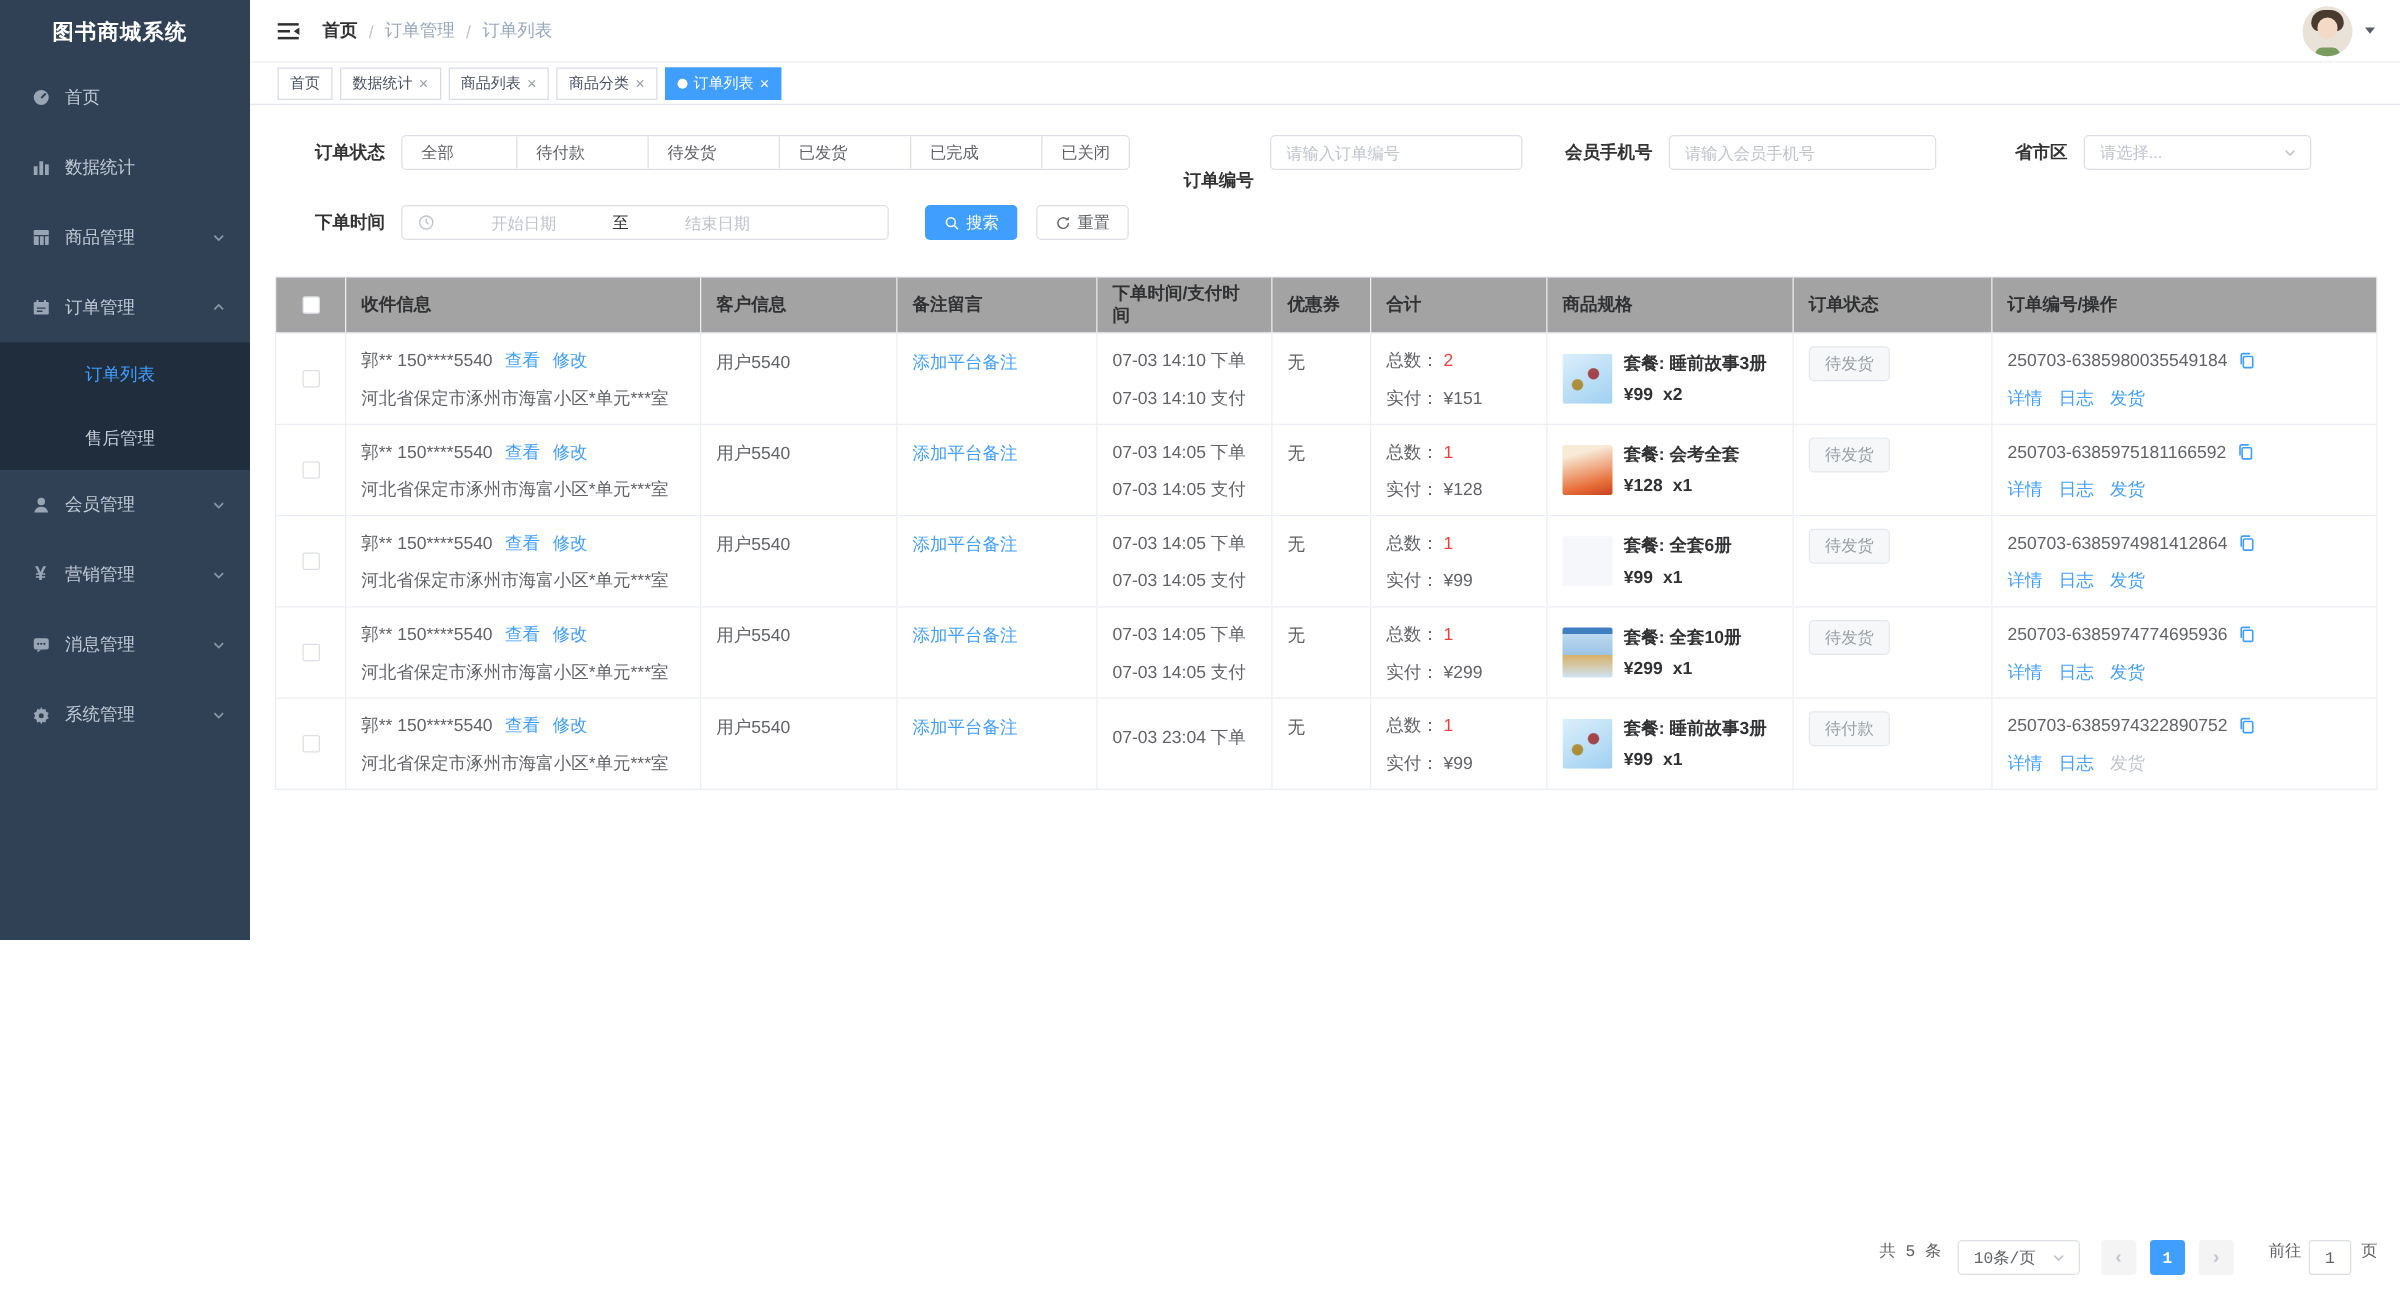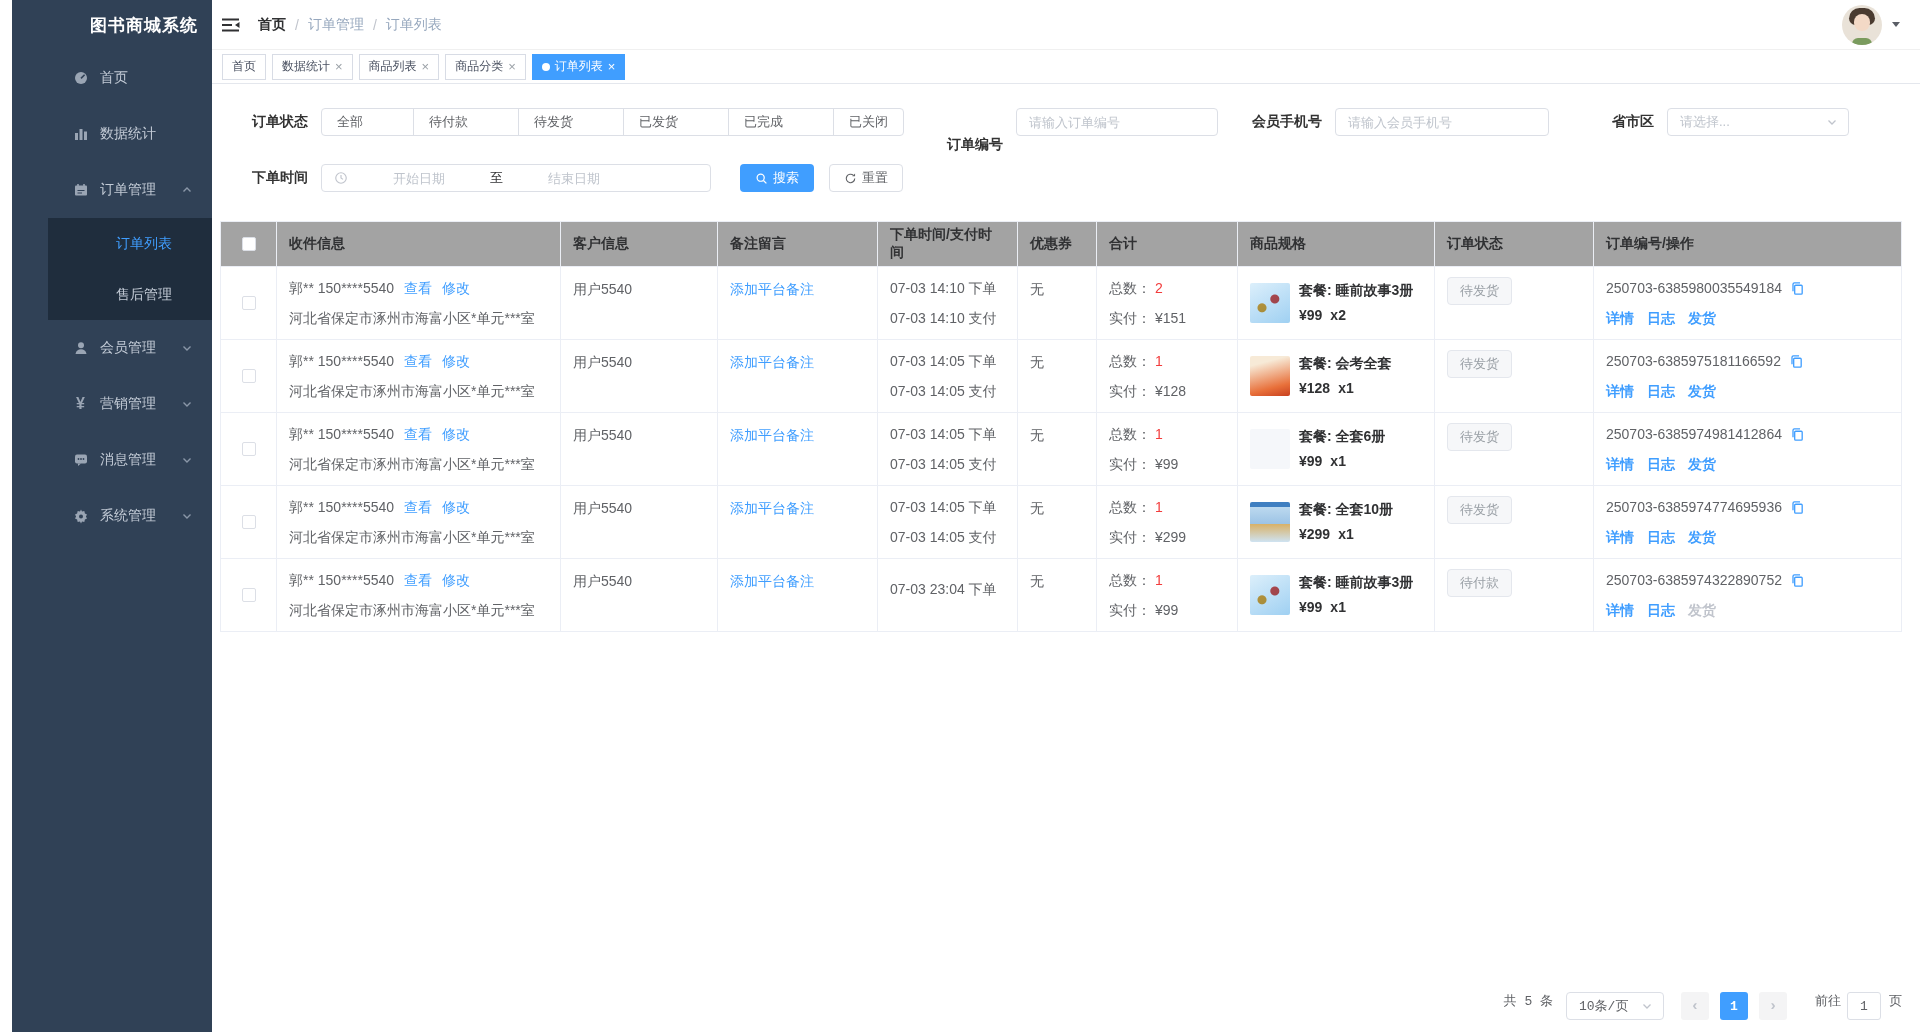--- a/index.html
+++ b/index.html
@@ -6,21 +6,21 @@
     --accent:#409eff; --sidebar_bg:#304156; --sidebar_sub_bg:#1f2d3d;
     --red:#f23c3c; --text_dark:#303133; --text_body:#606266; --border:#ebeef5;
   }
   *{box-sizing:border-box; margin:0; padding:0;}
   body{width:1920px; height:1032px; overflow:hidden; background:#fff;
        font-family:"Liberation Sans","DejaVu Sans",sans-serif; font-size:14px; color:var(--text_body);}
   a{text-decoration:none; cursor:pointer;}
   .link{color:var(--accent); font-size:14px;}
 
   
-  .sidebar{position:fixed; left:12px; top:0; width:200px; height:1032px; background:var(--sidebar_bg); z-index:5;padding-left:36px;}
+  .sidebar{position:fixed; left:0; top:0; width:200px; height:752px; background:var(--sidebar_bg); z-index:5;}
   .logo{height:50px; display:flex; align-items:center; padding-left:42px; color:#fff; font-weight:bold; font-size:17px; letter-spacing:1px;}
   .menu-item{height:56px; display:flex; align-items:center; padding:0 18px 0 24px; color:#c3cbd6; font-size:14px; cursor:pointer;}
   .mi-icon{width:17px; height:17px; margin-right:11px; display:inline-flex; align-items:center; justify-content:center; flex:0 0 17px;}
   .mi-icon svg{display:block;}
   .yen-glyph{font-size:16px; font-weight:bold; color:#9aa5b4; line-height:1;}
   .mi-label{flex:1;}
   .mi-arrow{width:14px; height:14px; display:inline-flex;}
   .mi-arrow[data-arrow="none"]{visibility:hidden;}
   .mi-arrow[data-arrow="up"]{transform:rotate(180deg);}
   .submenu{background:var(--sidebar_sub_bg);}
@@ -91,21 +91,21 @@
   .thumb[data-thumb="exam-orange"]{background:linear-gradient(165deg,#f7ead7 20%,#e8703a 75%,#c8401f);}
   .thumb[data-thumb="empty"]{background:#f5f7fa;}
   .thumb[data-thumb="set10-blue"]{background:linear-gradient(180deg,#3f7fc1 12%,#bcd9ef 13%,#9cc3e5 55%,#d8b26a 56%,#cfe3f2);}
   .pinfo{display:flex; flex-direction:column; gap:8px; line-height:17px;}
   .pname,.pprice{color:var(--text_dark); font-weight:600; font-size:14px; white-space:nowrap;}
   .pprice span{margin-right:8px;}
   .c-status{padding-top:10px;}
   .badge{display:inline-block; height:28px; line-height:26px; padding:0 12px; border:1px solid #e4e7ed; background:#f6f7f9; color:#9aa0a6; border-radius:4px; font-size:13px;}
   .oline{display:flex; align-items:center; gap:8px; white-space:nowrap;}
   .ops{display:flex; gap:13px;}
-  .ops .link{font-weight:700;}
+  .ops .link{font-weight:400;}
   .ops .link[data-state="disabled"]{color:#c0c4cc; cursor:default;}
   .copy{display:inline-flex; cursor:pointer;}
 
   
   .pagination{position:absolute; right:18px; bottom:12px; display:flex; font-size:13px; color:var(--text_body);font-family:Liberation Mono, monospace;}
   .pg-total{margin-right:13px;}
   .pg-size{width:98px; margin-right:17px;}
   .pg-btn{width:28px; height:28px; border-radius:3px; background:#f4f4f5; color:#c0c4cc; display:flex; align-items:center; justify-content:center; font-size:15px; font-weight:bold; cursor:pointer;}
   .pg-cur{width:28px; height:28px; border-radius:3px; background:var(--accent); color:#fff; display:flex; align-items:center; justify-content:center; font-weight:bold; margin:0 11px; cursor:pointer;}
   .pg-goto{margin-left:28px; margin-right:6px;}
@@ -133,20 +133,34 @@
       <svg width="16" height="16" viewBox="0 0 16 16" fill="#9aa5b4">
           <rect x="2" y="7" width="3" height="7"></rect>
           <rect x="6.5" y="3" width="3" height="11"></rect>
           <rect x="11" y="5.5" width="3" height="8.5"></rect>
         </svg>
     </span>
     <span class="mi-label">数据统计</span>
     <span class="mi-arrow" data-arrow="none"></span>
   </div>
 
+  <div class="menu-item">
+    <span class="mi-icon">
+      <svg width="16" height="16" viewBox="0 0 16 16">
+          <rect x="2" y="2" width="12" height="12" rx="1" fill="#9aa5b4"></rect>
+          <path d="M2 6.5h12M6.5 6.5v7.5M10.5 6.5v7.5" stroke="#304156" stroke-width="1.1"></path>
+        </svg>
+    </span>
+    <span class="mi-label">商品管理</span>
+    <span class="mi-arrow" data-arrow="down">
+      <svg width="14" height="14" viewBox="0 0 14 14">
+          <path d="M3.5 5.5l3.5 3.5 3.5-3.5" fill="none" stroke="#8a97a8" stroke-width="1.4"></path>
+        </svg>
+    </span>
+  </div>
 
   <div class="menu-item">
     <span class="mi-icon">
       <svg width="16" height="16" viewBox="0 0 16 16">
           <rect x="2" y="3.5" width="12" height="10" rx="1" fill="#9aa5b4"></rect>
           <path d="M5 2v3M11 2v3" stroke="#9aa5b4" stroke-width="1.6"></path>
           <path d="M4.5 8.5h7M4.5 11h4.5" stroke="#304156" stroke-width="1.1"></path>
         </svg>
     </span>
     <span class="mi-label">订单管理</span>

